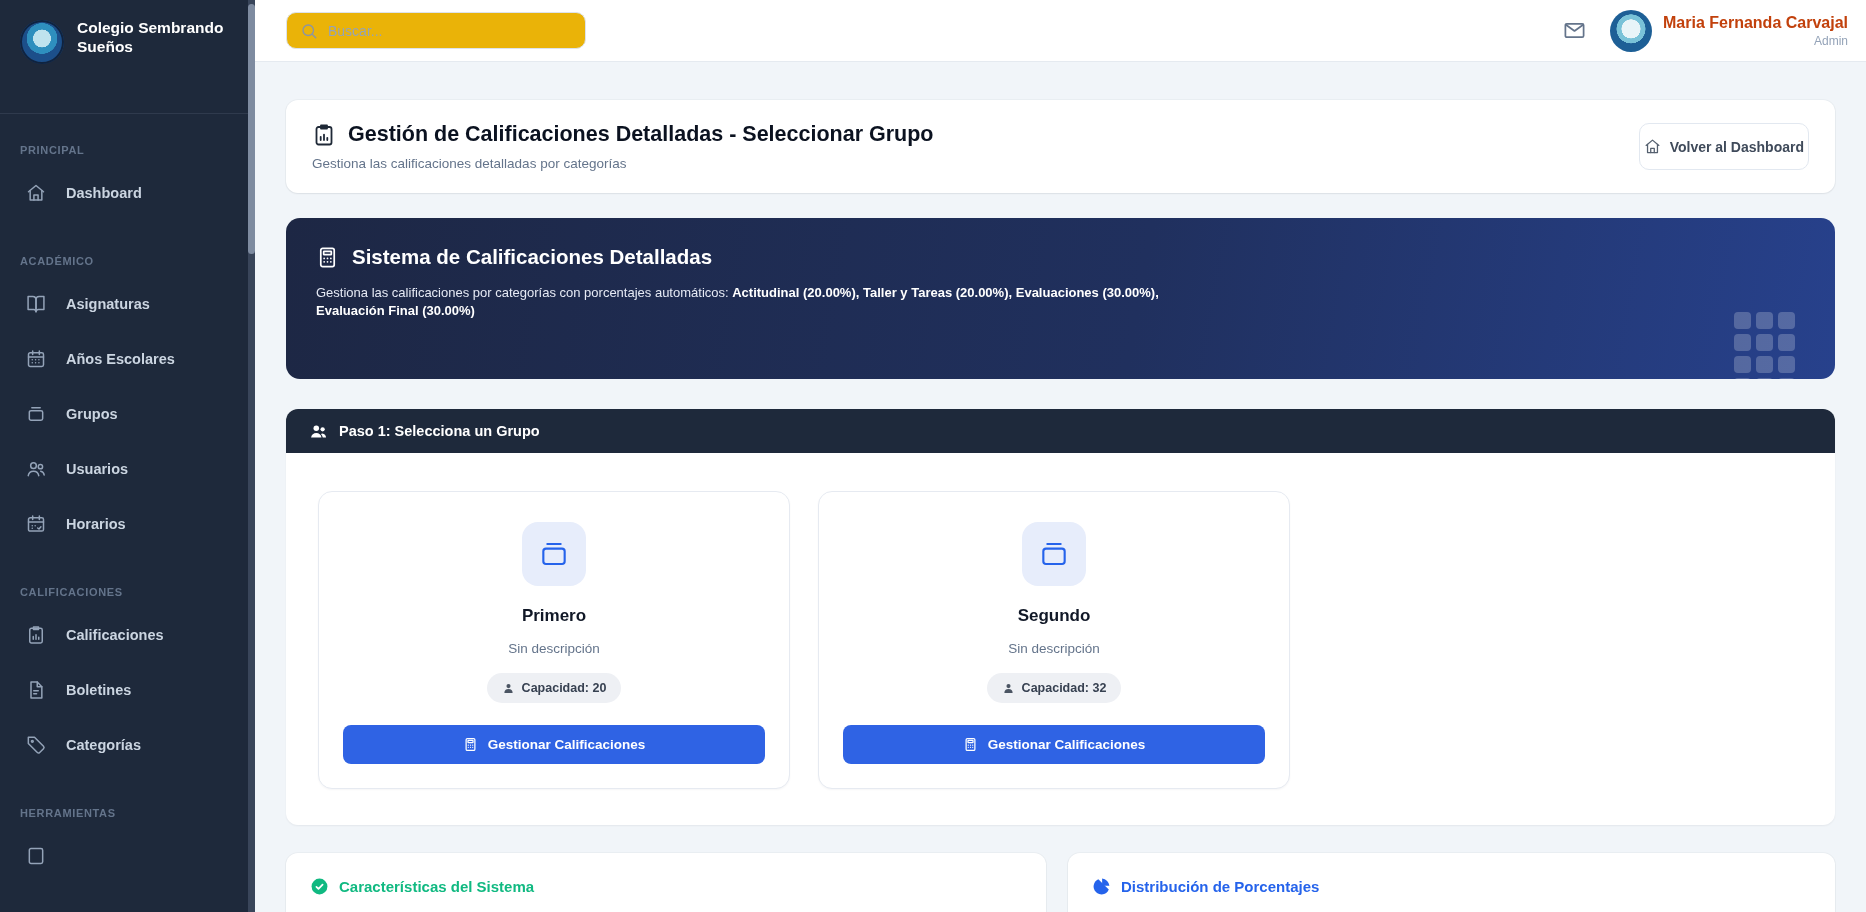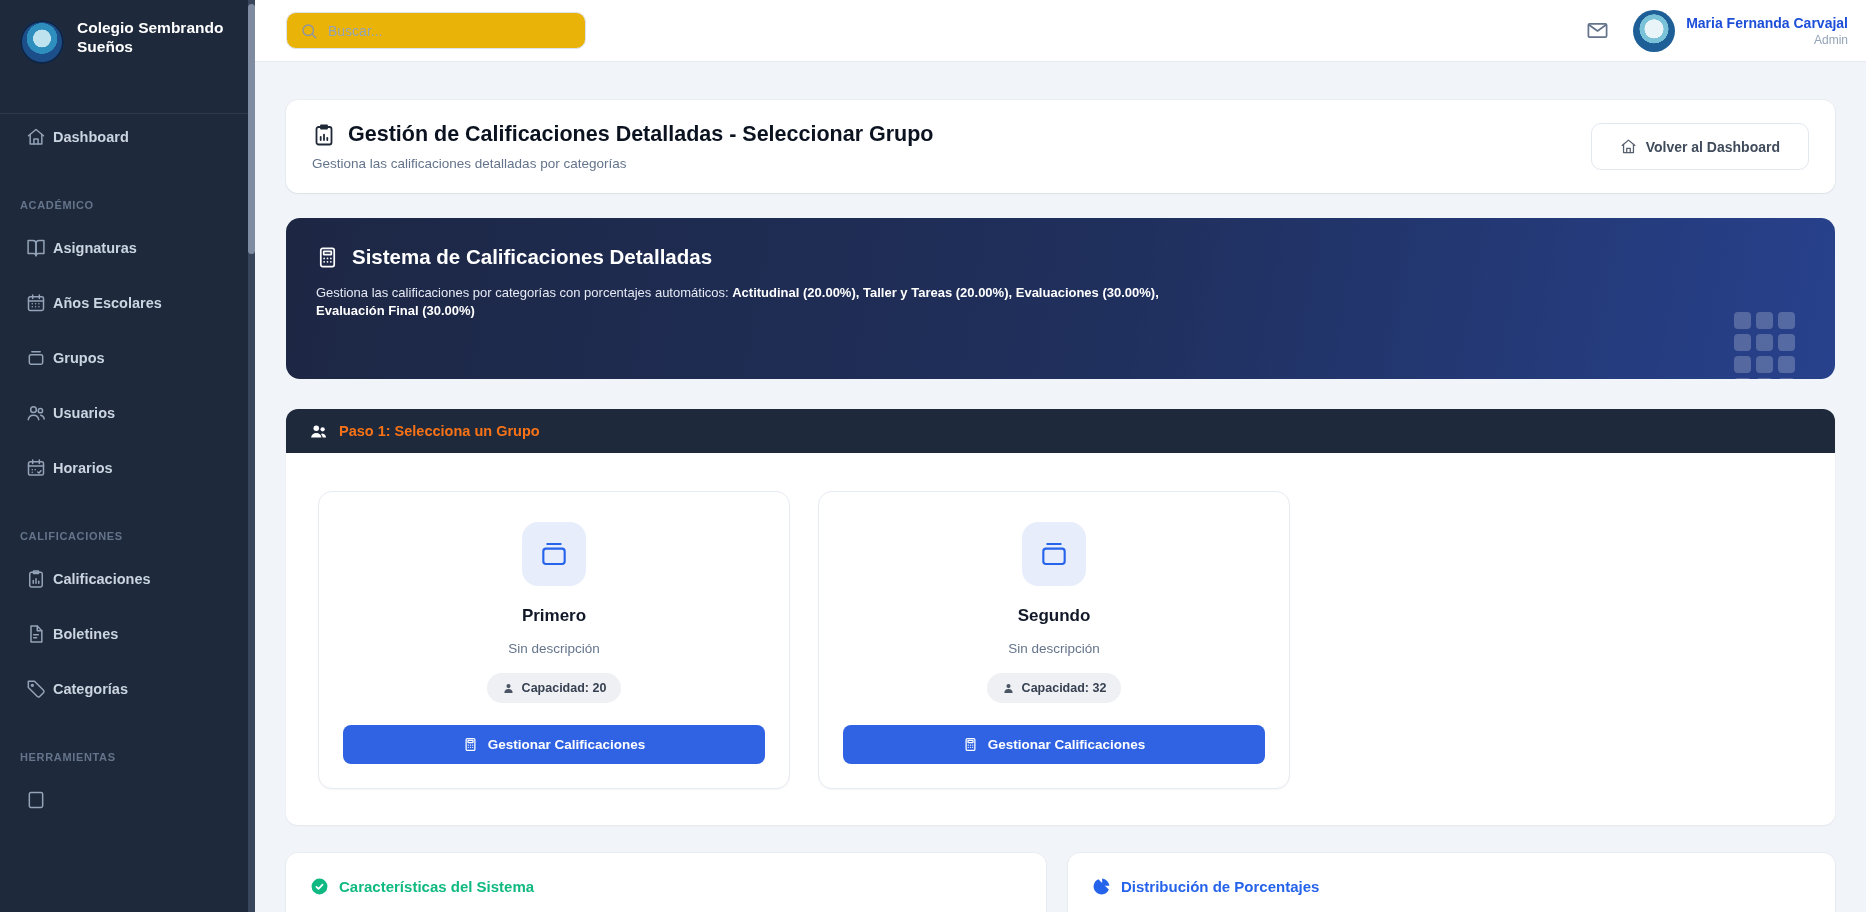--- a/index.html
+++ b/index.html
@@ -9,64 +9,64 @@
   .stk { fill:none; stroke:currentColor; stroke-width:1.8; stroke-linecap:round; stroke-linejoin:round; }
 
   
   .sidebar { width:255px; min-width:255px; height:912px; background:#1e293b; color:#cbd5e1; position:relative; overflow:hidden; }
   .brand { display:flex; align-items:flex-start; gap:13px; padding:17px 18px 18px 20px; border-bottom:1px solid rgba(148,163,184,.15); height:114px; }
   .brand-logo { width:44px; height:44px; border-radius:50%; flex:0 0 44px; margin-top:3px;
     background:radial-gradient(circle at 50% 42%, #bfe3ee 0 26%, #2e8fbe 27% 45%, #1c4f8a 46% 72%, #173a66 73% 100%);
     box-shadow:0 0 0 2px #10233f inset; }
   .brand-name { color:#fff; font-weight:700; font-size:15.5px; line-height:1.22; padding-top:2px; }
   .nav-section-label { padding:30px 20px 14px; font-size:11px; font-weight:700; letter-spacing:.06em; color:#64748b; }
-  .nav-item { height:46px; margin:0 12px 9px; padding:0 14px; display:flex; align-items:center; gap:7px; border-radius:8px; font-size:14.5px; font-weight:600; color:#cbd5e1; cursor:pointer; }
+  .nav-item { height:46px; margin:0 12px 9px; padding:0 14px; display:flex; align-items:center; gap:20px; border-radius:8px; font-size:14.5px; font-weight:600; color:#cbd5e1; cursor:pointer; }
   .nav-item .nicon { color:#94a3b8; width:20px; height:20px; }
   .sb-scroll { position:absolute; right:0; top:0; width:7px; height:912px; background:#39455a; }
   .sb-thumb { position:absolute; right:0; top:4px; width:7px; height:250px; border-radius:4px; background:#7e8ba0; }
 
   
   .rightcol { flex:1; display:flex; flex-direction:column; height:912px; overflow:hidden; }
   .topbar { height:62px; background:#fff; border-bottom:1px solid #e5eaf0; display:flex; align-items:center; padding:0 18px 0 31px; }
   .search { width:300px; height:37px; border:1px solid #dde3ec; border-radius:10px; display:flex; align-items:center; gap:10px; padding:0 13px; background:#eab308; color:#8a94a6; }
   .search input { border:none; outline:none; font-size:14px; color:#334155; width:100%; font-family:inherit; background:transparent; }
   .search input::placeholder { color:#94a3b8; }
   .topbar-right { margin-left:auto; display:flex; align-items:center; gap:24px; }
   .mail-btn { color:#64748b; cursor:pointer; }
   .userbox { display:flex; align-items:center; gap:11px; }
   .avatar { width:42px; height:42px; border-radius:50%;
     background:radial-gradient(circle at 50% 45%, #e8f4f8 0 30%, #79c2d8 31% 46%, #1d5f96 47% 74%, #2477ad 75% 100%); }
-  .user-name { font-size:14px; font-weight:700; color:#1d4ed8; }
+  .user-name { font-size:16px; font-weight:700; color:#c2410c; }
   .user-role { font-size:12px; color:#94a3b8; margin-top:2px;text-align:right; }
 
   .main { flex:1; padding:38px 31px 0; overflow:hidden; }
   .card { background:#fff; border-radius:12px; box-shadow:0 1px 2px rgba(15,23,42,.06), 0 0 0 1px rgba(15,23,42,.03); }
 
   
   .title-card { padding:22px 26px; display:flex; align-items:center; justify-content:space-between; }
   .tc-heading { display:flex; align-items:center; gap:12px; color:#0b1220; }
   .tc-heading .ticon { color:#1f2937; }
   .page-title { font-size:21.5px; font-weight:700; color:#0b1220; }
   .page-subtitle { font-size:13.5px; color:#64748b; margin-top:9px; }
-  .back-btn { display:flex; align-items:center; gap:9px; border:1px solid #e2e8f0; background:#fff; border-radius:10px; padding:14px 28px; font-size:14px; font-weight:600; color:#3f4a5a; cursor:pointer; font-family:inherit; }
+  .back-btn { display:flex; align-items:center; gap:9px; border:1px solid #e2e8f0; background:#fff; border-radius:10px; padding:14px 4px; font-size:14px; font-weight:600; color:#3f4a5a; cursor:pointer; font-family:inherit; }
   .back-btn .bicon { color:#55606f; }
 
   
   .banner { margin-top:25px; height:161px; border-radius:14px; position:relative; overflow:hidden; color:#fff; padding:27px 30px;
     background:linear-gradient(100deg, #1d2744 0%, #20305e 55%, #27418c 100%); }
   .banner-title-row { display:flex; align-items:center; gap:13px; }
   .banner-title { font-size:20.5px; font-weight:700; }
   .banner-desc { margin-top:15px; font-size:13px; line-height:1.4; max-width:900px; color:#e6eaf5; }
   .banner-desc b { color:#fff; }
   .banner-grid { position:absolute; right:40px; bottom:-16px; display:grid; grid-template-columns:repeat(3,17px); gap:5px; }
   .banner-grid i { width:17px; height:17px; border-radius:4px; background:rgba(255,255,255,.22); }
 
   
   .step-card { margin-top:30px; border-radius:12px; overflow:hidden; background:#fff; box-shadow:0 1px 2px rgba(15,23,42,.06); }
-  .step-header { background:#1e293b; height:44px; display:flex; align-items:center; gap:11px; padding:0 23px; color:#f97316; }
+  .step-header { background:#1e293b; height:44px; display:flex; align-items:center; gap:11px; padding:0 23px; color:#ffffff; }
   .step-title { font-size:14.5px; font-weight:700; }
   .step-body { padding:38px 32px 36px; display:flex; gap:28px; }
   .group-card { width:472px; border:1px solid #e6eaf1; border-radius:14px; padding:30px 24px 24px; text-align:center; background:#fff; box-shadow:0 1px 2px rgba(15,23,42,.04); }
   .group-tile { width:64px; height:64px; border-radius:16px; background:#e7edfb; margin:0 auto; display:flex; align-items:center; justify-content:center; color:#2563eb; }
   .group-name { margin-top:20px; font-size:17px; font-weight:700; color:#111827; }
   .group-desc { margin-top:15px; font-size:13.5px; color:#64748b; }
   .capacity-badge { margin-top:17px; display:inline-flex; align-items:center; gap:7px; background:#eef0f4; border-radius:999px; padding:8px 15px; font-size:12.5px; font-weight:700; color:#374151; }
   .capacity-badge .cicon { color:#4b5563; }
   .group-action { margin-top:22px; width:100%; height:39px; border:none; border-radius:8px; background:#2f63e4; color:#fff; font-size:13.5px; font-weight:700; display:flex; align-items:center; justify-content:center; gap:10px; cursor:pointer; font-family:inherit; }
 
@@ -81,20 +81,21 @@
 </style>
 </head>
 <body>
 
 <aside class="sidebar">
   <div class="brand">
     <div class="brand-logo"></div>
     <div class="brand-name">Colegio Sembrando Sueños</div>
   </div>
 
+  <div class="nav-section-label">PRINCIPAL</div>
   <div class="nav-item">
     <span class="nicon">
       <svg class="stk" width="20" height="20" viewBox="0 0 24 24">
           <path d="M3 10.5 12 3l9 7.5"></path>
           <path d="M5 9v11.5h14V9"></path>
           <path d="M9.5 20.5v-6h5v6"></path>
         </svg>
     </span>
     <span>Dashboard</span>
   </div>

